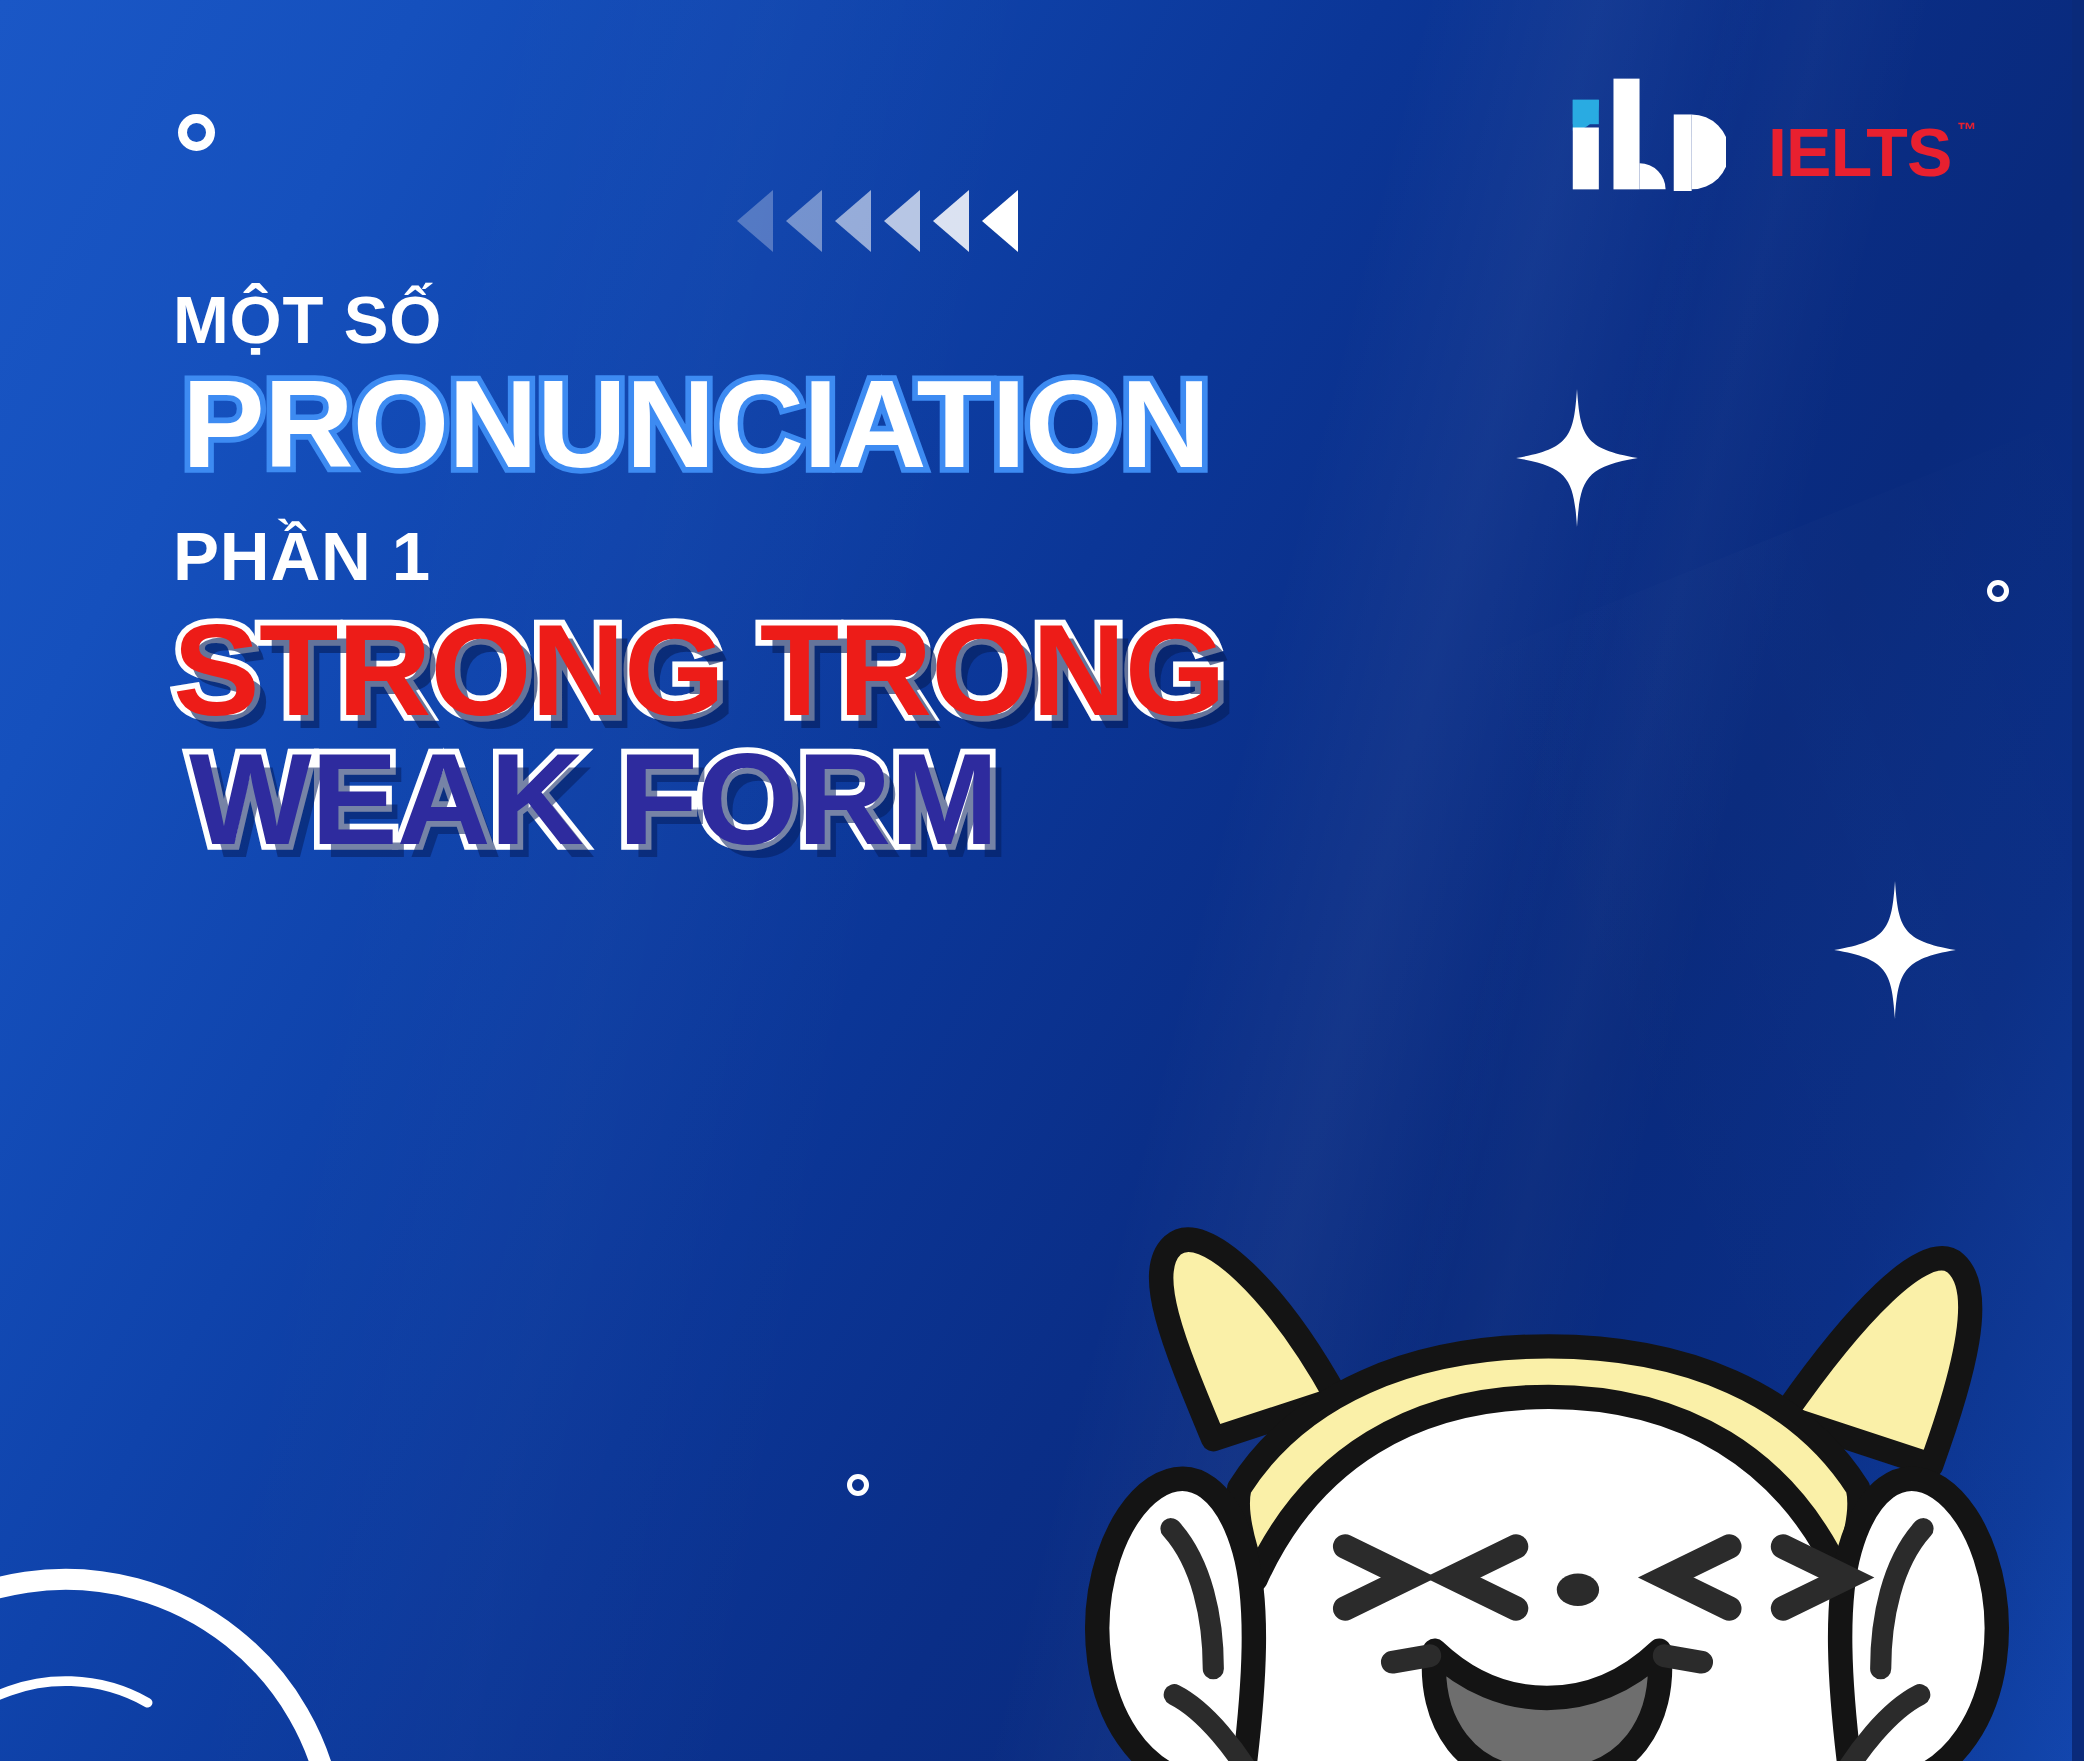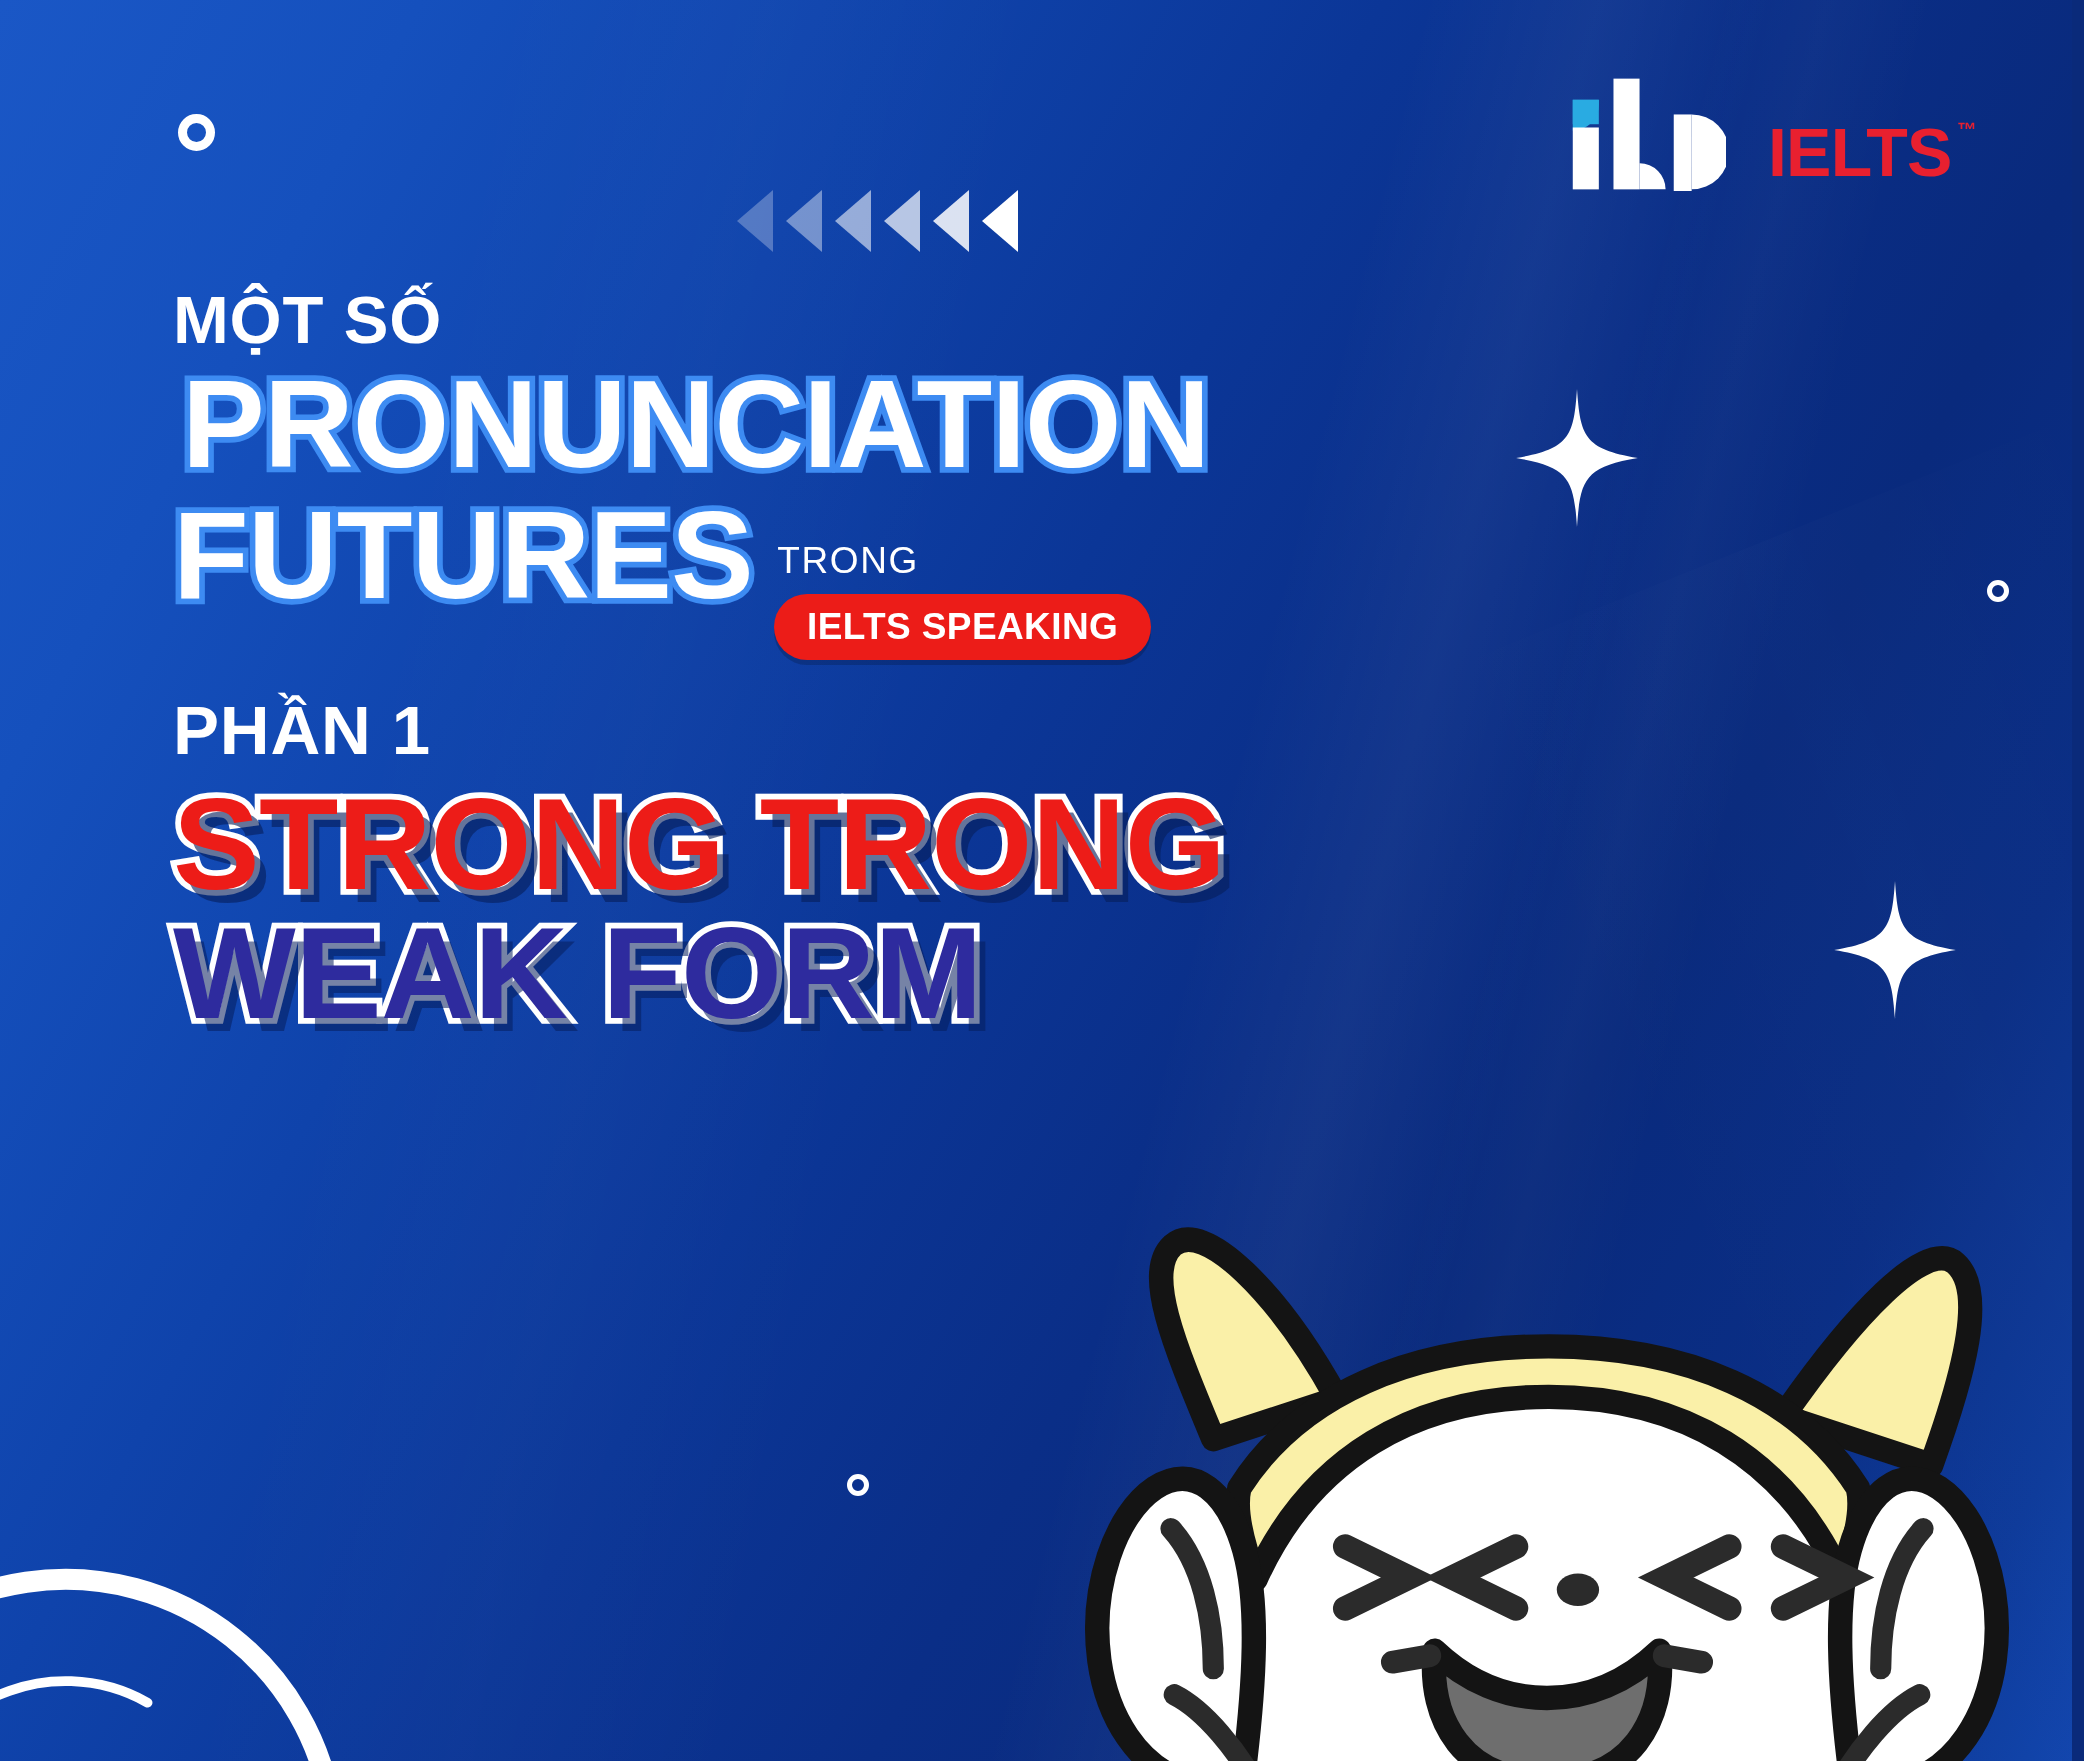--- a/index.html
+++ b/index.html
@@ -86,21 +86,21 @@
   }
   .strong-form{
     display:block;margin:0;
     font-size:130px;font-weight:bold;line-height:1.02;letter-spacing:-0.8px;
     color:#ED1C18;
     -webkit-text-stroke:11.4px #ffffff;
     paint-order:stroke fill;
     text-shadow:11.4px 13px 0 rgba(6,30,92,.62);
   }
   .weak-form{
-    display:block;margin:-3.3px 0 0 0;
+    display:block;margin:-3.3px 0 0 16px;
     font-size:130px;font-weight:bold;line-height:1.02;letter-spacing:-0.8px;
     color:#2E2B9E;
     -webkit-text-stroke:11.4px #ffffff;
     paint-order:stroke fill;
     text-shadow:11.4px 13px 0 rgba(6,30,92,.55);
   }
 
   
   .cat{position:absolute;left:969px;top:1195px;width:1156px;height:586px;}
   .cat svg{display:block;}
@@ -166,27 +166,20 @@
     </div>
   </div>
 
   <div class="copy">
     <div class="mot-so">MỘT SỐ</div>
 
     <div class="pron-wrap">
       <span class="pron">PRONUNCIATION</span>
     </div>
 
-    <div class="futrow">
-      <span class="pron">FUTURES</span>
-      <div class="trongcol">
-        <div class="trong">TRONG</div>
-        <span class="badge">IELTS SPEAKING</span>
-      </div>
-    </div>
 
     <div class="phan">PHẦN 1</div>
 
     <span class="strong-form">STRONG TRONG</span>
     <span class="weak-form">WEAK FORM</span>
   </div>
 
   <div class="cat">
     <svg width="1156" height="586" viewBox="0 0 1420 720">
       <g stroke="#141414" stroke-width="30" stroke-linejoin="round" stroke-linecap="round">

